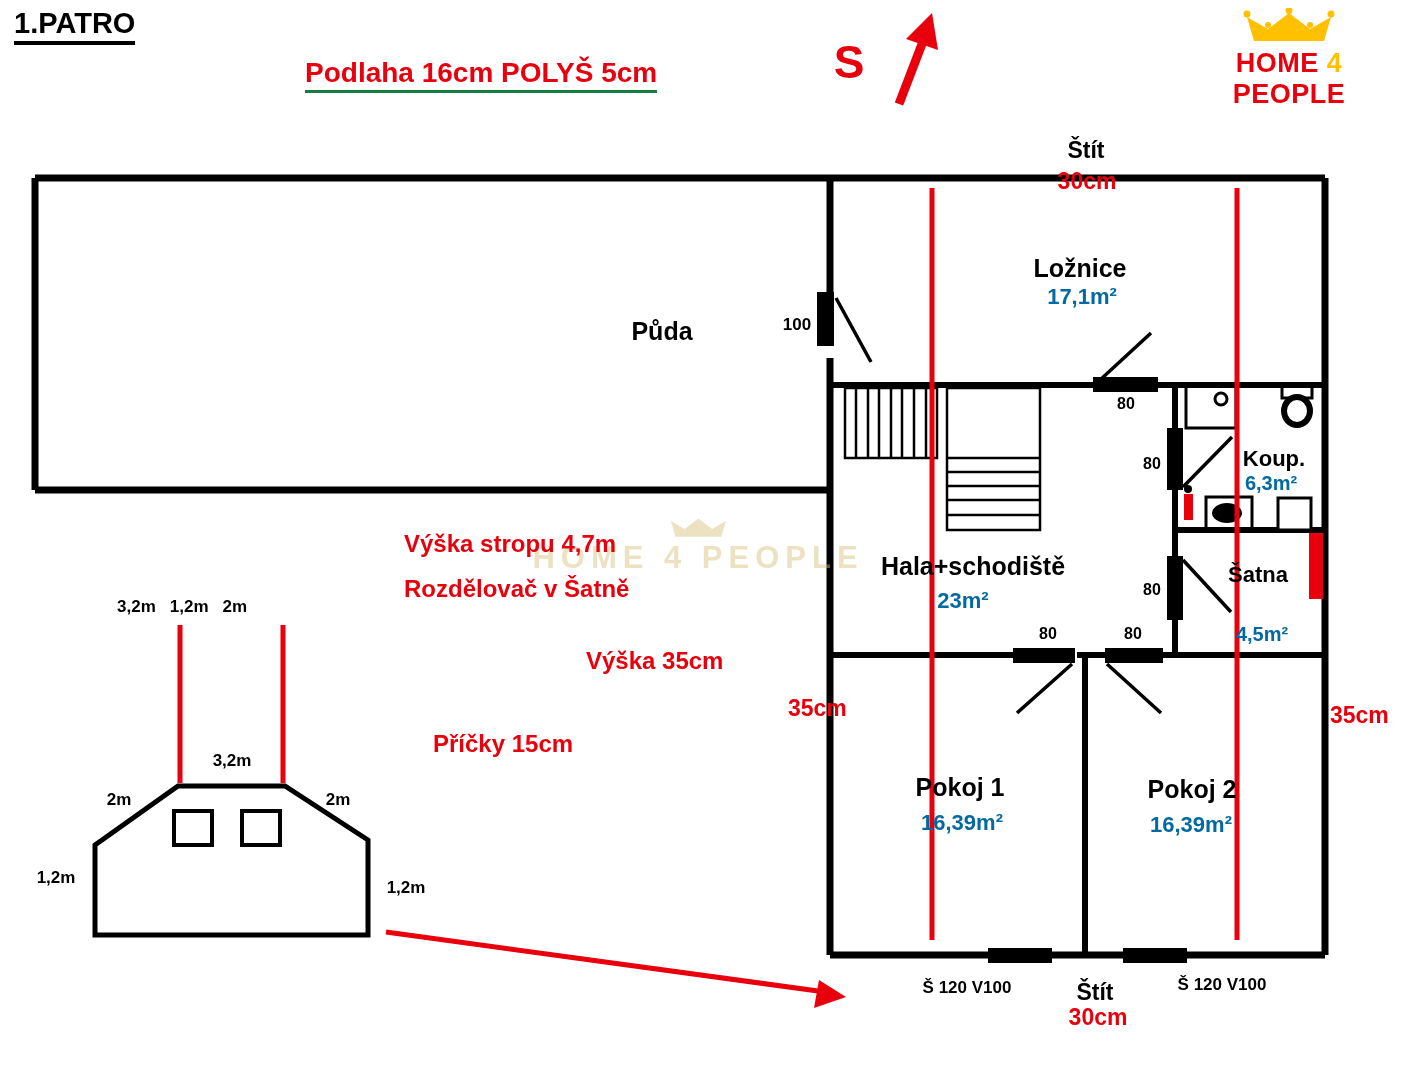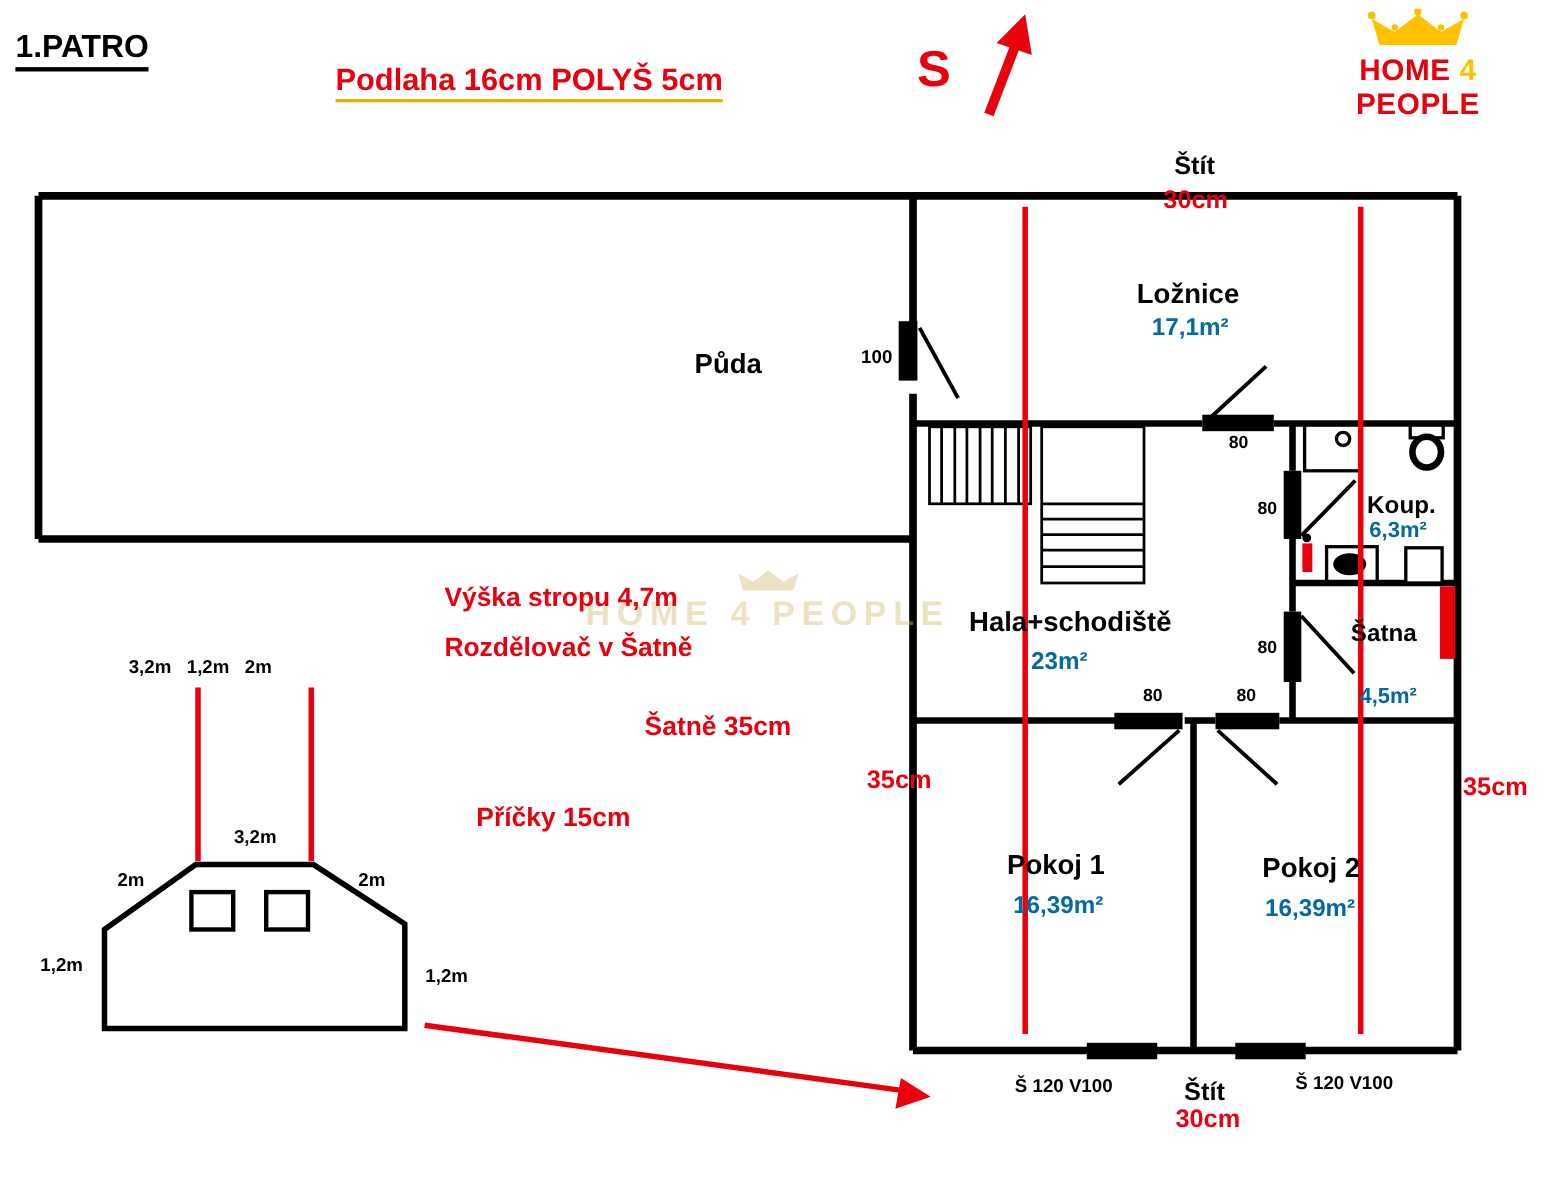--- a/index.html
+++ b/index.html
@@ -18,21 +18,21 @@
   .s17 { font-size:17px; }
   .s20 { font-size:20px; }
   .s22 { font-size:22px; }
   .s23 { font-size:23px; }
   .s24 { font-size:24px; }
   .s25 { font-size:25px; }
   .s28 { font-size:28px; }
   .s29 { font-size:29px; }
   .s46 { font-size:46px; }
   .u-black { border-bottom:4px solid #000; padding-bottom:3px; }
-  .u-red   { border-bottom:3px solid #eab308; padding-bottom:3px; }
+  .u-red   { border-bottom:3px solid #15803d; padding-bottom:3px; }
   #logo { position:absolute; left:1183px; top:8px; width:212px; text-align:center; }
   #logo .logo-text { font-size:27px; font-weight:700; letter-spacing:0.5px; }
   #watermark {
     position:absolute; left:698px; top:545px; transform:translate(-50%,-50%);
     display:flex; flex-direction:column; align-items:center;
     opacity:0.45; pointer-events:none;
   }
   #watermark .wm-text { font-size:31px; font-weight:700; letter-spacing:6px; color:#d6bd76; white-space:nowrap; }
   .dimrow { display:flex; gap:14px; }
 </style>
@@ -145,21 +145,21 @@
     </g>
   </svg>
 
   <div id="watermark">
     <svg width="72" height="26" viewBox="0 0 110 36">
       <path d="M20,33 L13,9 L34,21 L55,5 L76,21 L97,9 L90,33 Z" fill="#d6bd76"></path>
     </svg>
     <div class="wm-text">HOME 4 PEOPLE</div>
   </div>
 
-  <div class="t s29 u-black" style="left:14px; top:28px;">1.PATRO</div>
+  <div class="t s29 u-black" style="left:14px; top:8px;">1.PATRO</div>
 
   <div class="t s28 red u-red" style="left:305px; top:58px;">Podlaha 16cm POLYŠ 5cm</div>
 
   <div class="t s46 red c" style="left:849px; top:62px;">S</div>
 
   <div id="logo">
     <svg width="110" height="36" viewBox="0 0 110 36">
       <path d="M20,33 L13,9 L34,21 L55,5 L76,21 L97,9 L90,33 Z" fill="#ffc000"></path>
       <circle cx="13" cy="6" r="3.5" fill="#ffc000"></circle>
       <circle cx="55" cy="2.5" r="3.5" fill="#ffc000"></circle>
@@ -208,21 +208,21 @@
   <div class="t s16 c" style="left:1152px; top:464px;">80</div>
   <div class="t s16 c" style="left:1152px; top:590px;">80</div>
   <div class="t s16 c" style="left:1048px; top:634px;">80</div>
   <div class="t s16 c" style="left:1133px; top:634px;">80</div>
 
   <div class="t s17 c" style="left:967px; top:988px;">Š 120 V100</div>
   <div class="t s17 c" style="left:1222px; top:985px;">Š 120 V100</div>
 
   <div class="t s24 red" style="left:404px; top:531px;">Výška stropu 4,7m</div>
   <div class="t s24 red" style="left:404px; top:576px;">Rozdělovač v Šatně</div>
-  <div class="t s24 red" style="left:586px; top:648px;">Šatně 35cm</div>
+  <div class="t s24 red" style="left:586px; top:648px;">Výška 35cm</div>
   <div class="t s24 red" style="left:433px; top:731px;">Příčky 15cm</div>
 
   <div class="t s17 dimrow" style="left:117px; top:598px;">
     <span>3,2m</span>
     <span>1,2m</span>
     <span>2m</span>
   </div>
   <div class="t s17 c" style="left:232px; top:761px;">3,2m</div>
   <div class="t s17 c" style="left:119px; top:800px;">2m</div>
   <div class="t s17 c" style="left:338px; top:800px;">2m</div>

